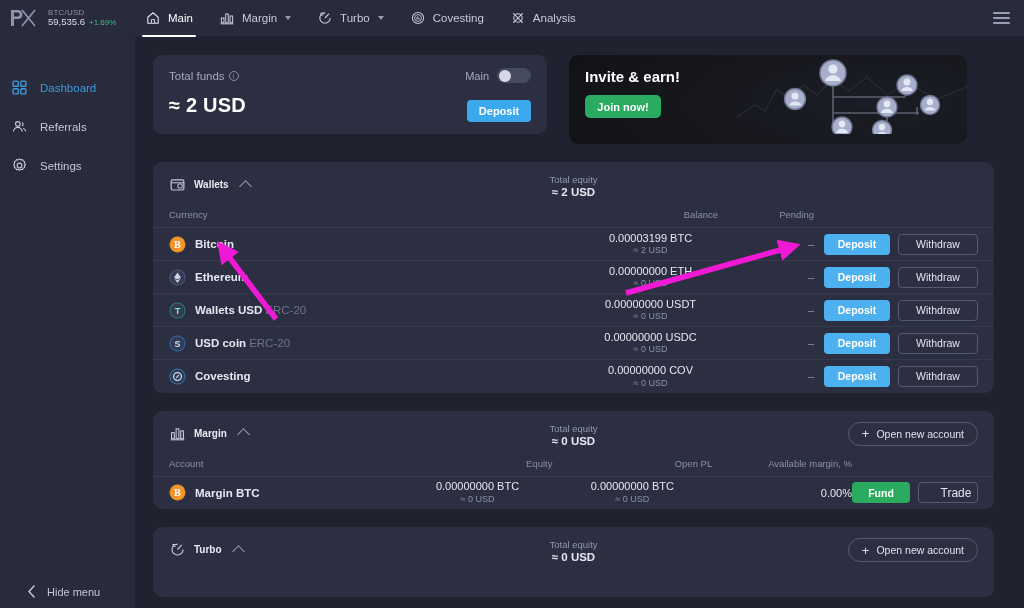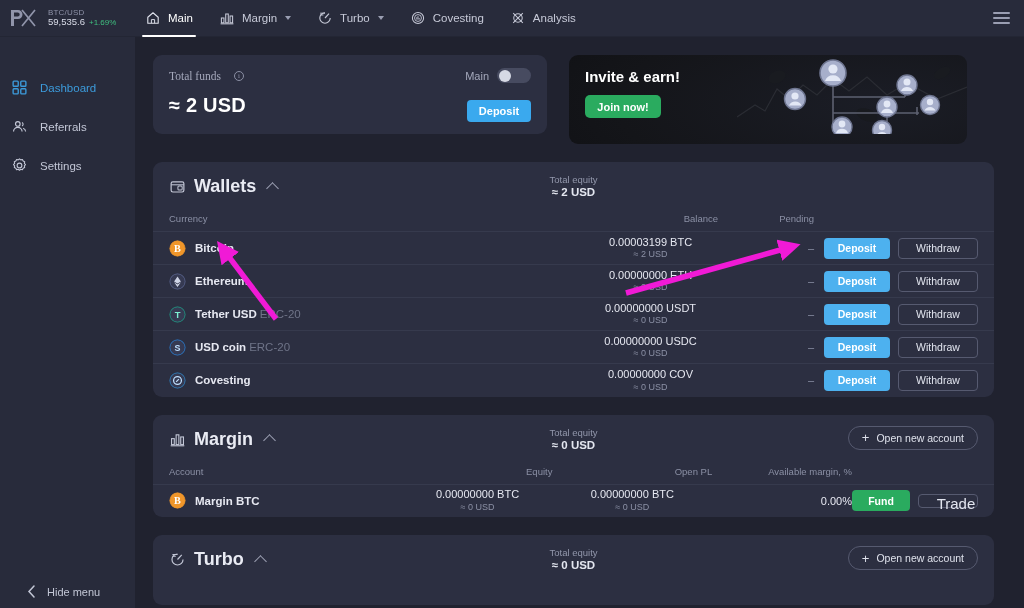--- a/index.html
+++ b/index.html
@@ -68,21 +68,21 @@
   
   .main {
     position: absolute; top: 37px; left: 135px; width: 889px; height: 571px;
     background: #20222f; overflow: hidden;
   }
   .card { background: #2c2f41; border-radius: 9px; }
 
   .toprow { display: flex; gap: 22px; padding: 18px 30px 0 18px; }
   .funds-card { width: 394px; height: 79px; padding: 13px 16px 0 16px; position: relative; }
   .funds-top { display: flex; align-items: center; justify-content: space-between; }
-  .funds-label { font-size: 11.5px; color: #a4a8bb; display: flex; align-items: center; gap: 13px; font-family: Liberation Serif, serif; }
+  .funds-label { font-size: 11.5px; color: #a4a8bb; display: flex; align-items: center; gap: 4px; }
   .info-ic { width: 10px; height: 10px; border: 1px solid #8b8fa4; border-radius: 50%;
              font-size: 7px; line-height: 9px; text-align: center; color: #8b8fa4; }
   .mask-wrap { display: flex; align-items: center; gap: 8px; }
   .mask-label { font-size: 11px; color: #a4a8bb; }
   .toggle { width: 34px; height: 15px; border-radius: 8px; background: #474b60; position: relative; cursor: pointer; }
   .toggle i { position: absolute; top: 1.5px; left: 1.5px; width: 12px; height: 12px; border-radius: 50%; background: #d6d9e4; }
   .funds-amt { font-size: 20px; font-weight: bold; color: #ffffff; margin-top: 11px; letter-spacing: .2px; }
   .deposit-main {
     position: absolute; right: 16px; bottom: 12px; width: 64px; height: 22px;
     background: #3aa9ee; color: #fff; border: none; border-radius: 4px;
@@ -97,21 +97,21 @@
   .join-btn {
     position: absolute; left: 16px; top: 40px; width: 76px; height: 23px;
     background: #2aab5f; border: none; border-radius: 5px; color: #fff;
     font-size: 11px; font-weight: bold; cursor: pointer; font-family: inherit;
   }
   .invite-art { position: absolute; right: 0; top: 0; width: 230px; height: 79px; }
 
   
   .sec { margin: 18px 30px 0 18px; position: relative; }
   .sec-head { display: flex; align-items: center; padding: 14px 18px 10px 16px; position: relative; }
-  .sec-title { display: flex; align-items: center; gap: 8px; font-size: 18px; font-weight: bold; color: #e9ebf3; }
+  .sec-title { display: flex; align-items: center; gap: 8px; font-size: 10px; font-weight: bold; color: #e9ebf3; }
   .chev-up { width: 9px; height: 9px; border-left: 1.6px solid #9da1b4; border-top: 1.6px solid #9da1b4;
              transform: rotate(45deg); margin-left: 4px; margin-top: 3px; }
   .sec-equity { position: absolute; left: 50%; transform: translateX(-50%); top: 12px; text-align: center; }
   .sec-equity .lbl { font-size: 9.5px; color: #9297ab; }
   .sec-equity .val { font-size: 11.5px; font-weight: bold; color: #e4e7f0; margin-top: 1px; }
   .open-acc {
     position: absolute; right: 16px; top: 11px; height: 24px; padding: 0 13px;
     border: 1px solid #565a70; border-radius: 13px; background: transparent;
     color: #dfe2ec; font-size: 10.5px; display: flex; align-items: center; gap: 7px;
     cursor: pointer; font-family: inherit;
@@ -140,22 +140,22 @@
   }
   .btn-wd {
     width: 80px; height: 21px; background: transparent; border: 1px solid #565a70;
     border-radius: 4px; color: #e2e5ef; font-size: 10.5px; cursor: pointer; font-family: inherit;
   }
   .btn-fund {
     width: 58px; height: 21px; background: #2aab5f; border: none; border-radius: 4px;
     color: #fff; font-size: 10.5px; font-weight: bold; cursor: pointer; font-family: inherit;
   }
   .btn-trade {
-    width: 60px; height: 14px; background: transparent; border: 1px solid #565a70;
-    border-radius: 4px; color: #e2e5ef; font-size: 15px; cursor: pointer; font-family: inherit; padding-left: 16px;
+    width: 60px; height: 21px; background: transparent; border: 1px solid #565a70;
+    border-radius: 4px; color: #e2e5ef; font-size: 12px; cursor: pointer; font-family: inherit; padding-left: 16px;
   }
   .act-cell { display: flex; align-items: center; justify-content: flex-end; gap: 8px; padding-right: 16px; }
   .pct { text-align: right; font-size: 11px; color: #e6e8f1; }
 
   
   .arrows { position: absolute; inset: 0; pointer-events: none; }
 </style>
 </head>
 <body>
 
@@ -420,21 +420,21 @@
               </td>
             </tr>
             <tr>
               <td>
                 <div class="cur-cell">
                   <svg class="coin-ic" viewBox="0 0 20 20">
                     <circle cx="10" cy="10" r="9" fill="#3a3f58" opacity="0.75"></circle>
                     <circle cx="10" cy="10" r="9" fill="none" stroke="#1f9e86" stroke-width="1"></circle>
                     <text x="10" y="14.6" font-size="11" font-weight="bold" fill="#7df0d4" text-anchor="middle">T</text>
                   </svg>
-                  <span><b>Tether USD</b><span class="erc">ERC-20</span></span>
+                  <span><b>Wallets USD</b><span class="erc">ERC-20</span></span>
                 </div>
               </td>
               <td>
                 <div class="bal">
                   <div class="v1">0.00000000 USDT</div>
                   <div class="v2">≈ 0 USD</div>
                 </div>
               </td>
               <td class="pend">–</td>
               <td>

